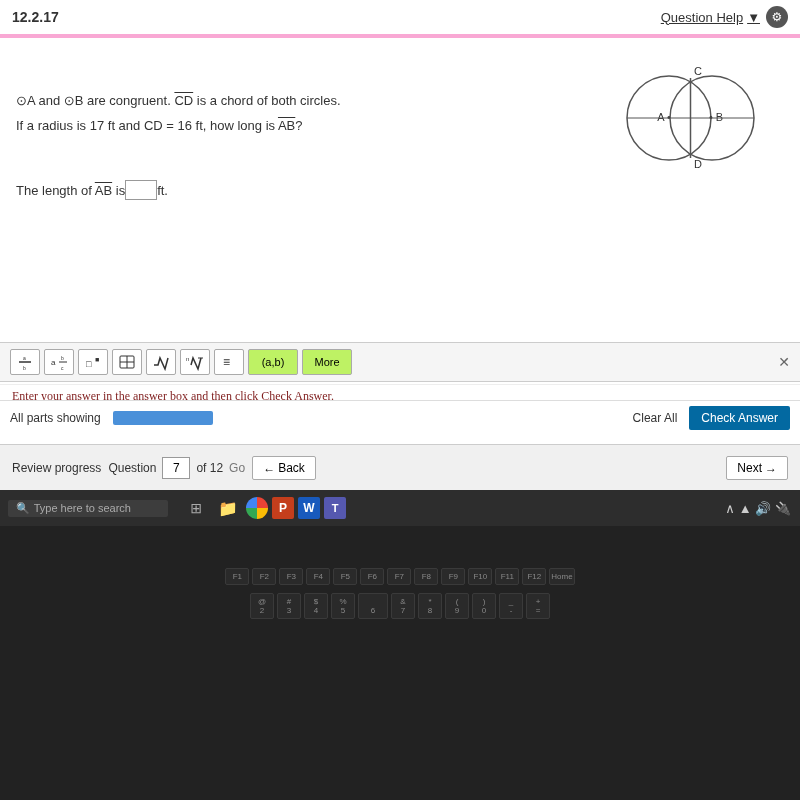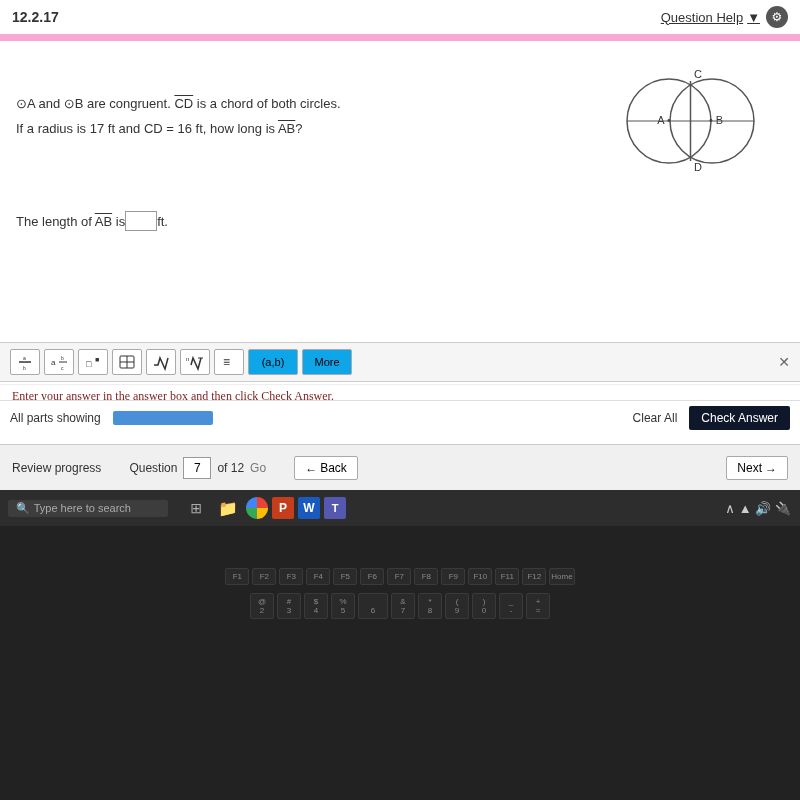--- a/index.html
+++ b/index.html
@@ -13,21 +13,21 @@
       position: relative;
       overflow: hidden;
     }
 
     
     .top-bar {
       display: flex;
       justify-content: space-between;
       align-items: center;
       padding: 6px 12px;
-      border-bottom: 7px solid #f9a8d4;
+      border-bottom: 4px solid #f9a8d4;
       background: #fff;
     }
     .question-id {
       font-size: 14px;
       font-weight: bold;
       color: #333;
     }
     .question-help-btn {
       display: flex;
       align-items: center;
@@ -82,21 +82,21 @@
     .diagram-container {
       width: 190px;
       height: 120px;
       flex-shrink: 0;
     }
 
     
     .answer-row {
       display: flex;
       align-items: center;
-      margin-top: 32px;
+      margin-top: 4px;
       font-size: 13px;
       color: #333;
     }
     .answer-input {
       width: 32px;
       height: 20px;
       border: 1px solid #999;
       text-align: center;
       font-size: 12px;
     }
@@ -124,21 +124,21 @@
       align-items: center;
       justify-content: center;
       font-size: 11px;
       cursor: pointer;
       border-radius: 2px;
     }
     .math-btn-wide {
       width: 50px;
       height: 26px;
       border: 1px solid #aaa;
-      background: #0ea5e9;
+      background: #bef264;
       display: flex;
       align-items: center;
       justify-content: center;
       font-size: 11px;
       cursor: pointer;
       border-radius: 2px;
     }
     .toolbar-close {
       margin-left: auto;
       cursor: pointer;
@@ -186,42 +186,42 @@
     }
     .clear-all-btn {
       font-size: 12px;
       color: #333;
       cursor: pointer;
       border: none;
       background: none;
       margin-left: auto;
     }
     .check-answer-btn {
-      background: #0f172a;
+      background: #0369a1;
       color: #fff;
       font-size: 12px;
       border: none;
       padding: 5px 12px;
       cursor: pointer;
       border-radius: 2px;
     }
 
     
     .nav-bar {
       position: absolute;
       bottom: 0;
       left: 0;
       right: 0;
       height: 46px;
       background: #f0f0f0;
       border-top: 1px solid #ccc;
       display: flex;
       align-items: center;
       padding: 0 12px;
-      gap: 28px;
+      gap: 7px;
     }
     .review-progress-btn {
       font-size: 12px;
       color: #333;
       cursor: pointer;
       border: none;
       background: none;
     }
     .question-nav {
       display: flex;

